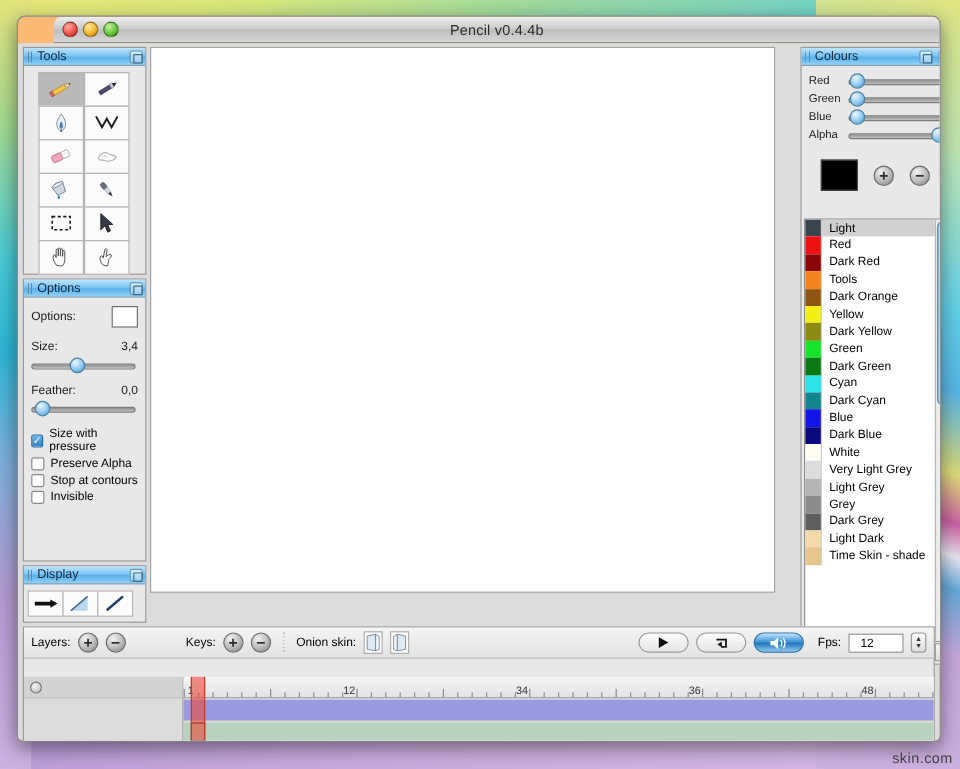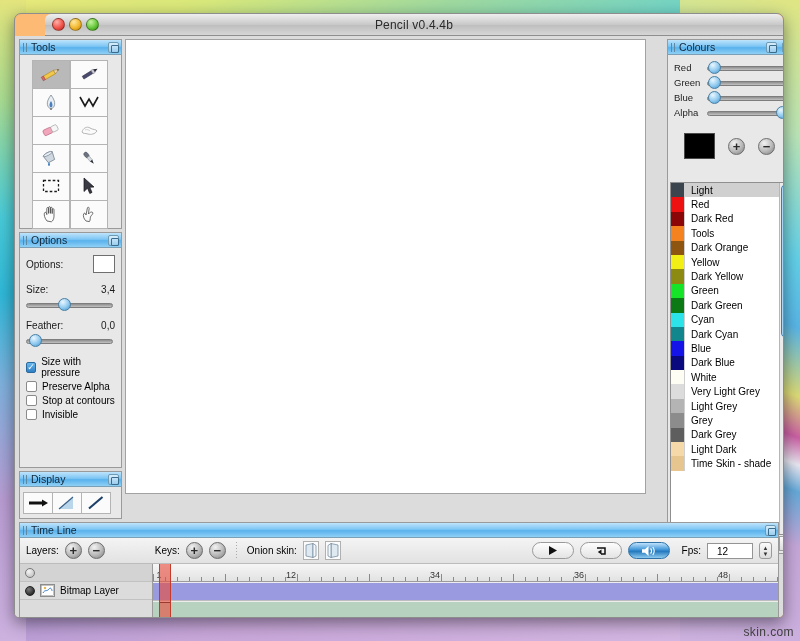--- a/index.html
+++ b/index.html
@@ -543,25 +543,20 @@
       <div class="hscroll-row">
         <span class="hbar">
             <span class="hthumb"></span>
           </span>
         <span class="harrow">◀</span>
         <span class="harrow">▶</span>
       </div>
     </div>
 
     <div class="palette" id="timeline">
-      <div class="pal-head">
-        <span class="grip"></span>
-        <span class="pal-title">Time Line</span>
-        <span class="pal-btn"></span>
-      </div>
 
       <div class="tl-bar">
         <span class="tl-lab">Layers:</span>
         <span class="rnd-btn">+</span>
         <span class="rnd-btn">−</span>
         <span style="width:38px"></span>
         <span class="tl-lab">Keys:</span>
         <span class="rnd-btn">+</span>
         <span class="rnd-btn">−</span>
         <span class="tl-sep"></span>
@@ -602,31 +597,20 @@
         <span class="stepper">
             <span>▲</span>
             <span>▼</span>
           </span>
       </div>
 
       <div class="tl-body">
         <div class="tl-left">
           <div class="lay-row head">
             <span class="dot"></span>
-          </div>
-          <div class="lay-row">
-            <span class="dot on"></span>
-            <span class="lay-ico">
-              <svg width="13" height="11" viewBox="0 0 13 11">
-                  <rect x="0.5" y="0.5" width="12" height="10" fill="#fff" stroke="#9a9a9a" stroke-width=".6"></rect>
-                  <path d="M2 8 C4 4 6 7 8 4 C9.5 2 11 4 11 6" fill="none" stroke="#3b7ec4" stroke-width="1"></path>
-                  <circle cx="4" cy="3" r="1.2" fill="#e8b84a"></circle>
-                </svg>
-            </span>
-            <span class="lay-nm">Bitmap Layer</span>
           </div>
 
         </div>
 
         <div class="tl-right">
           <div class="ruler" id="ruler">
               <span class="tick maj" style="left: 0px;"></span>
               <span class="tick min" style="left: 12px;"></span>
               <span class="tick min" style="left: 24px;"></span>
               <span class="tick min" style="left: 36px;"></span>

